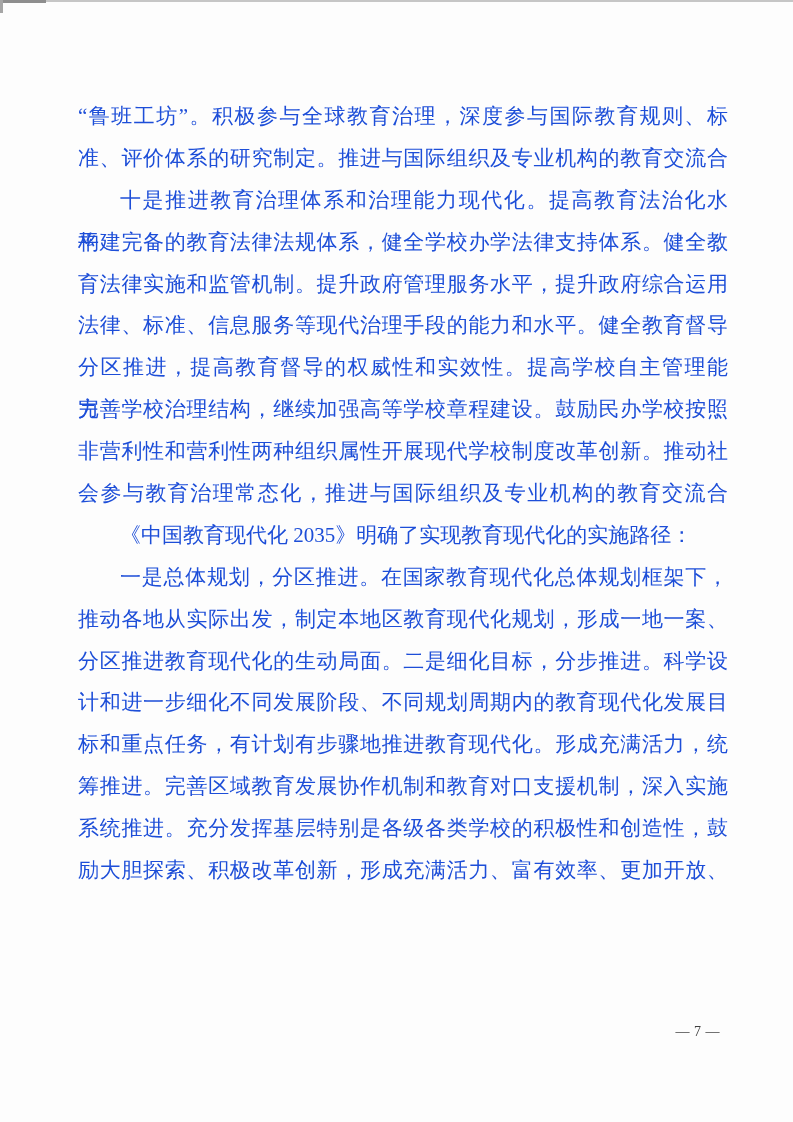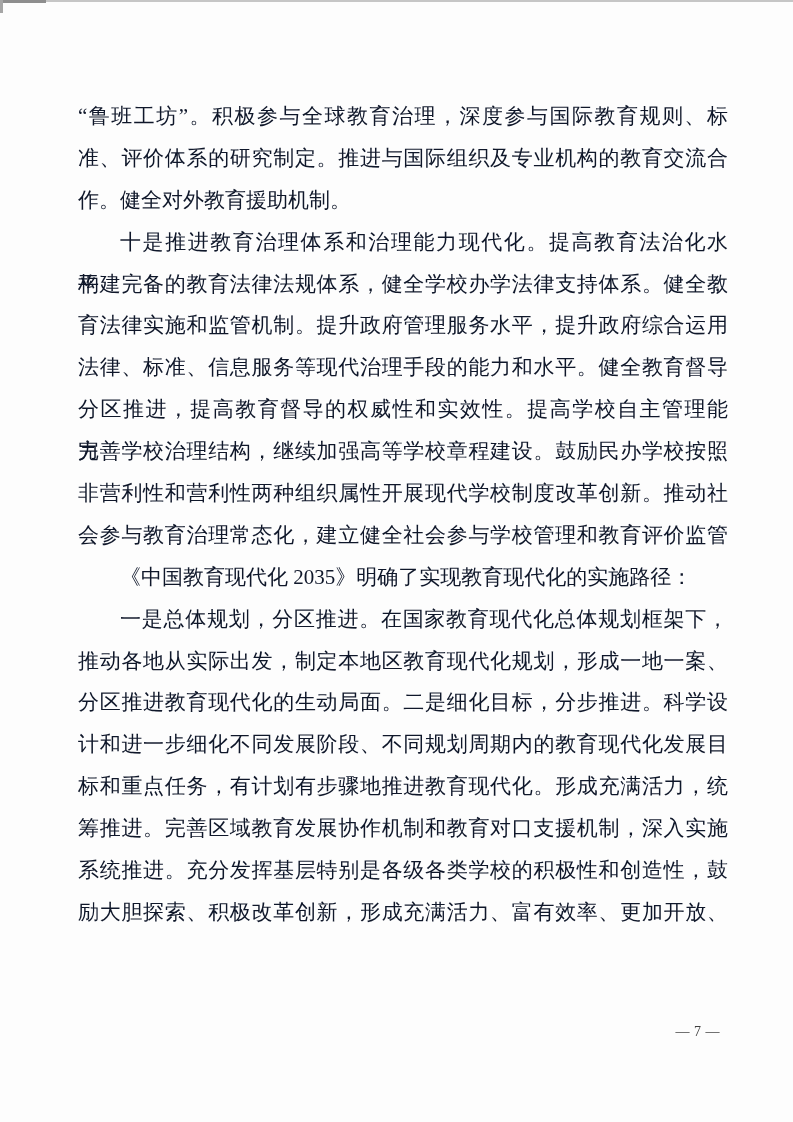--- a/index.html
+++ b/index.html
@@ -32,21 +32,21 @@
     position: absolute;
     top: 0; left: 0;
     width: 3px; height: 13px;
     background: #a6a6a6;
   }
   .text-block {
     position: absolute;
     left: 78px;
     top: 96px;
     width: 650px;
-    color: #0f172a;
+    color: #1d4ed8;
     font-size: 21px;
   }
   .ln {
     height: 41.9px;
     line-height: 41.9px;
     white-space: nowrap;
   }
   
   .jf {
     white-space: normal;
@@ -79,29 +79,28 @@
 
 <div class="page">
 
   <div class="scan-line"></div>
   <div class="scan-corner"></div>
   <div class="scan-corner-v"></div>
 
   <div class="text-block">
     <div class="ln jf">“鲁班工坊”。积极参与全球教育治理，深度参与国际教育规则、标</div>
     <div class="ln jf">准、评价体系的研究制定。推进与国际组织及专业机构的教育交流合</div>
-    <div class="ln lf">作。健全对外教育援助机制。</div>
     <div class="ln jf in">十是推进教育治理体系和治理能力现代化。提高教育法治化水平，</div>
     <div class="ln jf">构建完备的教育法律法规体系，健全学校办学法律支持体系。健全教</div>
     <div class="ln jf">育法律实施和监管机制。提升政府管理服务水平，提升政府综合运用</div>
     <div class="ln jf">法律、标准、信息服务等现代治理手段的能力和水平。健全教育督导</div>
     <div class="ln jf">分区推进，提高教育督导的权威性和实效性。提高学校自主管理能力，</div>
     <div class="ln jf">完善学校治理结构，继续加强高等学校章程建设。鼓励民办学校按照</div>
     <div class="ln jf">非营利性和营利性两种组织属性开展现代学校制度改革创新。推动社</div>
-    <div class="ln jf">会参与教育治理常态化，建立健全社会参与学校管理和教育评价监管</div>
+    <div class="ln jf">会参与教育治理常态化，推进与国际组织及专业机构的教育交流合</div>
     <div class="ln lf in">《中国教育现代化 2035》明确了实现教育现代化的实施路径：</div>
     <div class="ln jf in">一是总体规划，分区推进。在国家教育现代化总体规划框架下，</div>
     <div class="ln jf">推动各地从实际出发，制定本地区教育现代化规划，形成一地一案、</div>
     <div class="ln jf">分区推进教育现代化的生动局面。二是细化目标，分步推进。科学设</div>
     <div class="ln jf">计和进一步细化不同发展阶段、不同规划周期内的教育现代化发展目</div>
     <div class="ln jf">标和重点任务，有计划有步骤地推进教育现代化。形成充满活力，统</div>
     <div class="ln jf">筹推进。完善区域教育发展协作机制和教育对口支援机制，深入实施</div>
     <div class="ln jf">系统推进。充分发挥基层特别是各级各类学校的积极性和创造性，鼓</div>
     <div class="ln jf">励大胆探索、积极改革创新，形成充满活力、富有效率、更加开放、</div>
   </div>

